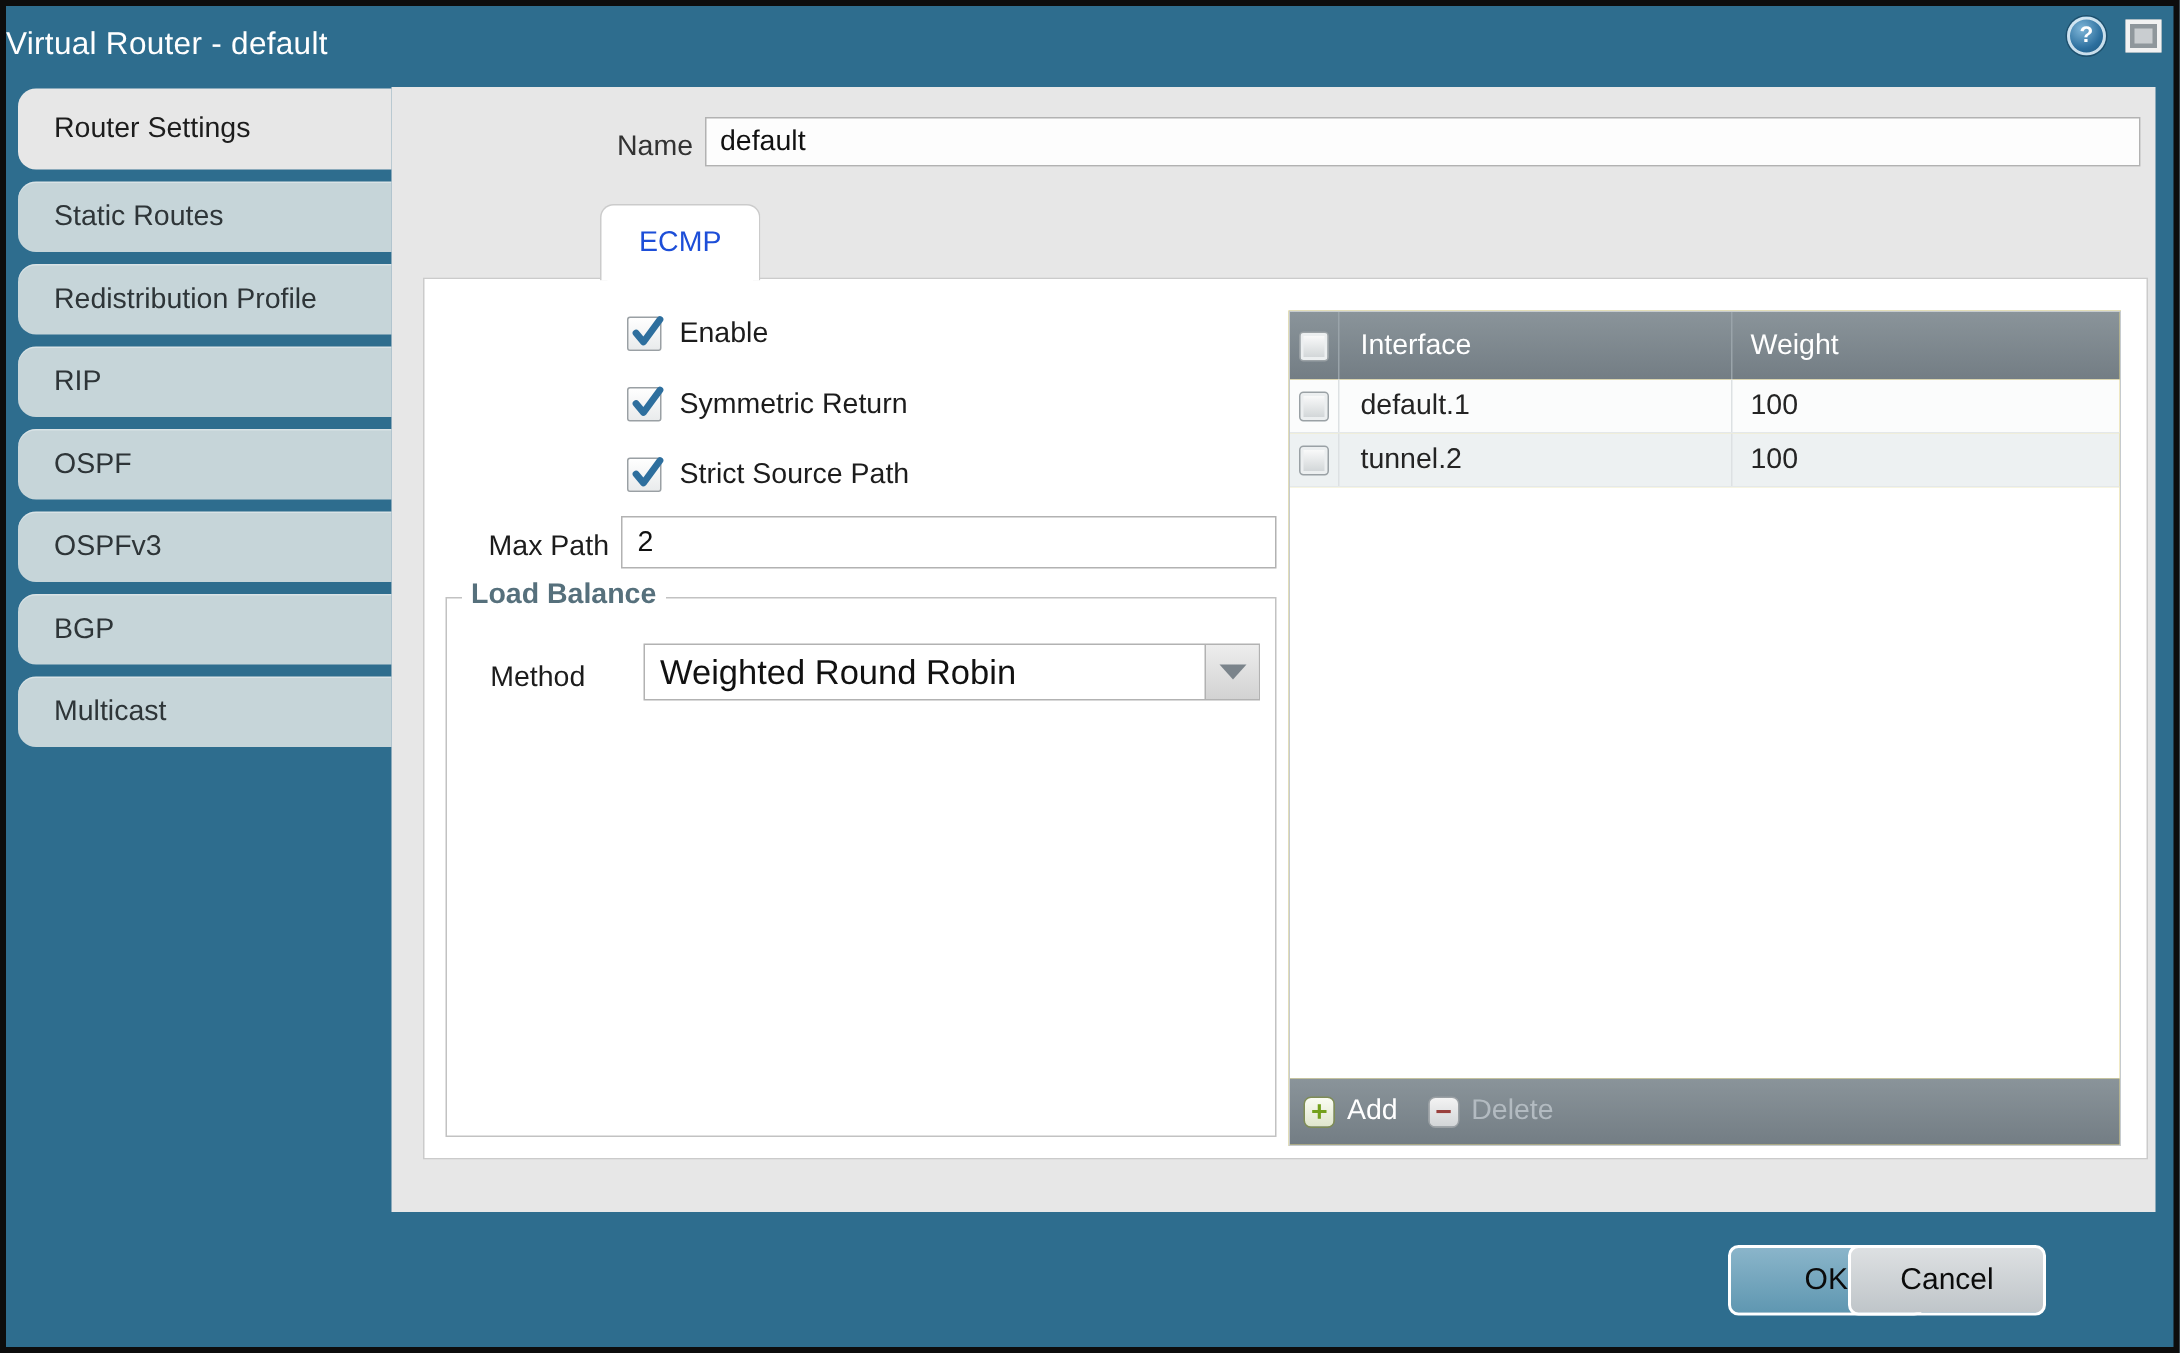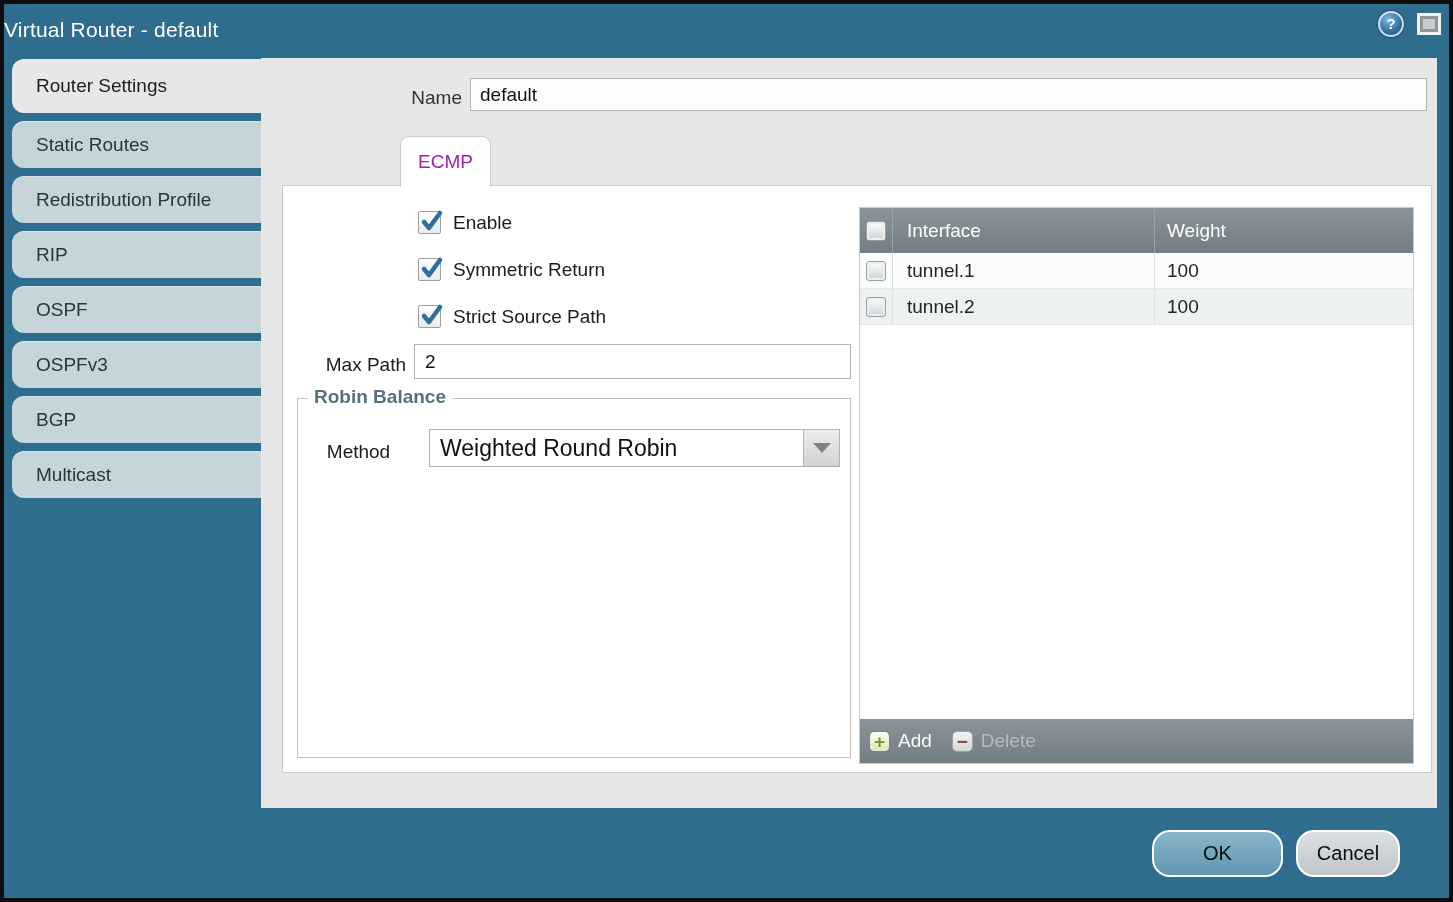--- a/index.html
+++ b/index.html
@@ -43,22 +43,22 @@
   .name-input {
     position:absolute; left:209px; top:20px; width:957px; height:33px;
     border:1px solid #b2b2b2; background:#fdfdfd; font-family:inherit;
     font-size:19px; color:#111; padding:0 9px; outline:none;
   }
 
   .tab { position:absolute; display:flex; align-items:center; justify-content:center;
          border-radius:9px 9px 0 0; font-size:19px; cursor:pointer; }
   .tab-general { left:22px; top:79px; width:111px; height:48px;
          background:linear-gradient(#c9c9c9,#b2b2b2); border:1px solid #a6a6a6; border-bottom:none; color:#2b2b2b; }
-  .tab-ecmp { left:139px; top:78px; width:91px; height:51px; z-index:3;
-         background:#ffffff; border:1px solid #cbcbcb; border-bottom:none; color:#a21caf; }
+  .tab-ecmp { left:139px; top:78px; width:107px; height:51px; z-index:3;
+         background:#ffffff; border:1px solid #cbcbcb; border-bottom:none; color:#1d4ed8; }
 
   .content { position:absolute; left:21px; top:127px; width:1150px; height:588px;
              background:#ffffff; border:1px solid #cbcbcb; z-index:2; }
 
   
   .cb-row { position:absolute; left:135px; display:flex; align-items:center; }
   .checkbox { width:23px; height:23px; border:1px solid #9aa0a4; border-radius:2px;
               background:linear-gradient(#ffffff,#e9ebec); position:relative; cursor:pointer; }
   .checkbox svg { position:absolute; left:0; top:-3px; }
   .cb-label { margin-left:12px; font-size:19px; color:#1c1c1c; }
@@ -110,24 +110,24 @@
   .foot-btn.add { color:#ffffff; }
   .foot-btn.delete { color:#b3bbc1; cursor:default; }
   .add-icon { width:21px; height:21px; border-radius:5px; background:linear-gradient(#fafcf2,#dfe5cc);
               border:1px solid #7e8c55; color:#73a01c; font-weight:bold; font-size:19px;
               display:flex; align-items:center; justify-content:center; line-height:1; }
   .del-icon { width:21px; height:21px; border-radius:5px; background:linear-gradient(#f3f3f3,#d2d5d7);
               border:1px solid #9aa0a4; color:#99403d; font-weight:bold; font-size:19px;
               display:flex; align-items:center; justify-content:center; line-height:1; }
 
   
-  .btn { position:absolute; top:826px; height:47px; border:2px solid #ffffff; border-radius:18px;
+  .btn { position:absolute; top:826px; height:47px; border:2px solid #ffffff; border-radius:7px;
          font-family:inherit; font-size:20px; color:#0b0b0b; cursor:pointer; }
   .btn-ok { left:1148px; width:131px; background:linear-gradient(#8ab5ca,#5f97b1); }
-  .btn-cancel { left:1292px; width:104px; background:linear-gradient(#dde0e2,#bfc5c9); }
+  .btn-cancel { left:1228px; width:132px; background:linear-gradient(#dde0e2,#bfc5c9); }
 </style>
 </head>
 <body>
 
 <div class="window">
 
   <div class="titlebar">
     <span class="title">Virtual Router - default</span>
     <div class="help-icon">?</div>
     <div class="restore-icon">
@@ -178,21 +178,21 @@
             <path d="M5 13 L10 19 L21 4" fill="none" stroke="#2e6f9e" stroke-width="4.5" stroke-linecap="round" stroke-linejoin="round"></path>
           </svg>
         </div>
         <span class="cb-label">Strict Source Path</span>
       </div>
 
       <div class="maxpath-label">Max Path</div>
       <input class="maxpath-input" value="2" style="">
 
       <div class="lb-box">
-        <div class="lb-legend">Robin Balance</div>
+        <div class="lb-legend">Load Balance</div>
         <div class="method-label">Method</div>
         <div class="method-select">
           <span class="method-value">Weighted Round Robin</span>
           <div class="arrow-btn">
             <div class="tri"></div>
           </div>
         </div>
       </div>
 
       <div class="iftable">
@@ -201,21 +201,21 @@
             <div class="row-cb"></div>
           </div>
           <div class="th-if">Interface</div>
           <div class="th-w">Weight</div>
         </div>
 
         <div class="trow">
           <div class="td-cb">
             <div class="row-cb"></div>
           </div>
-          <div class="td-if">tunnel.1</div>
+          <div class="td-if">default.1</div>
           <div class="td-w">100</div>
         </div>
 
         <div class="trow alt">
           <div class="td-cb">
             <div class="row-cb"></div>
           </div>
           <div class="td-if">tunnel.2</div>
           <div class="td-w">100</div>
         </div>

